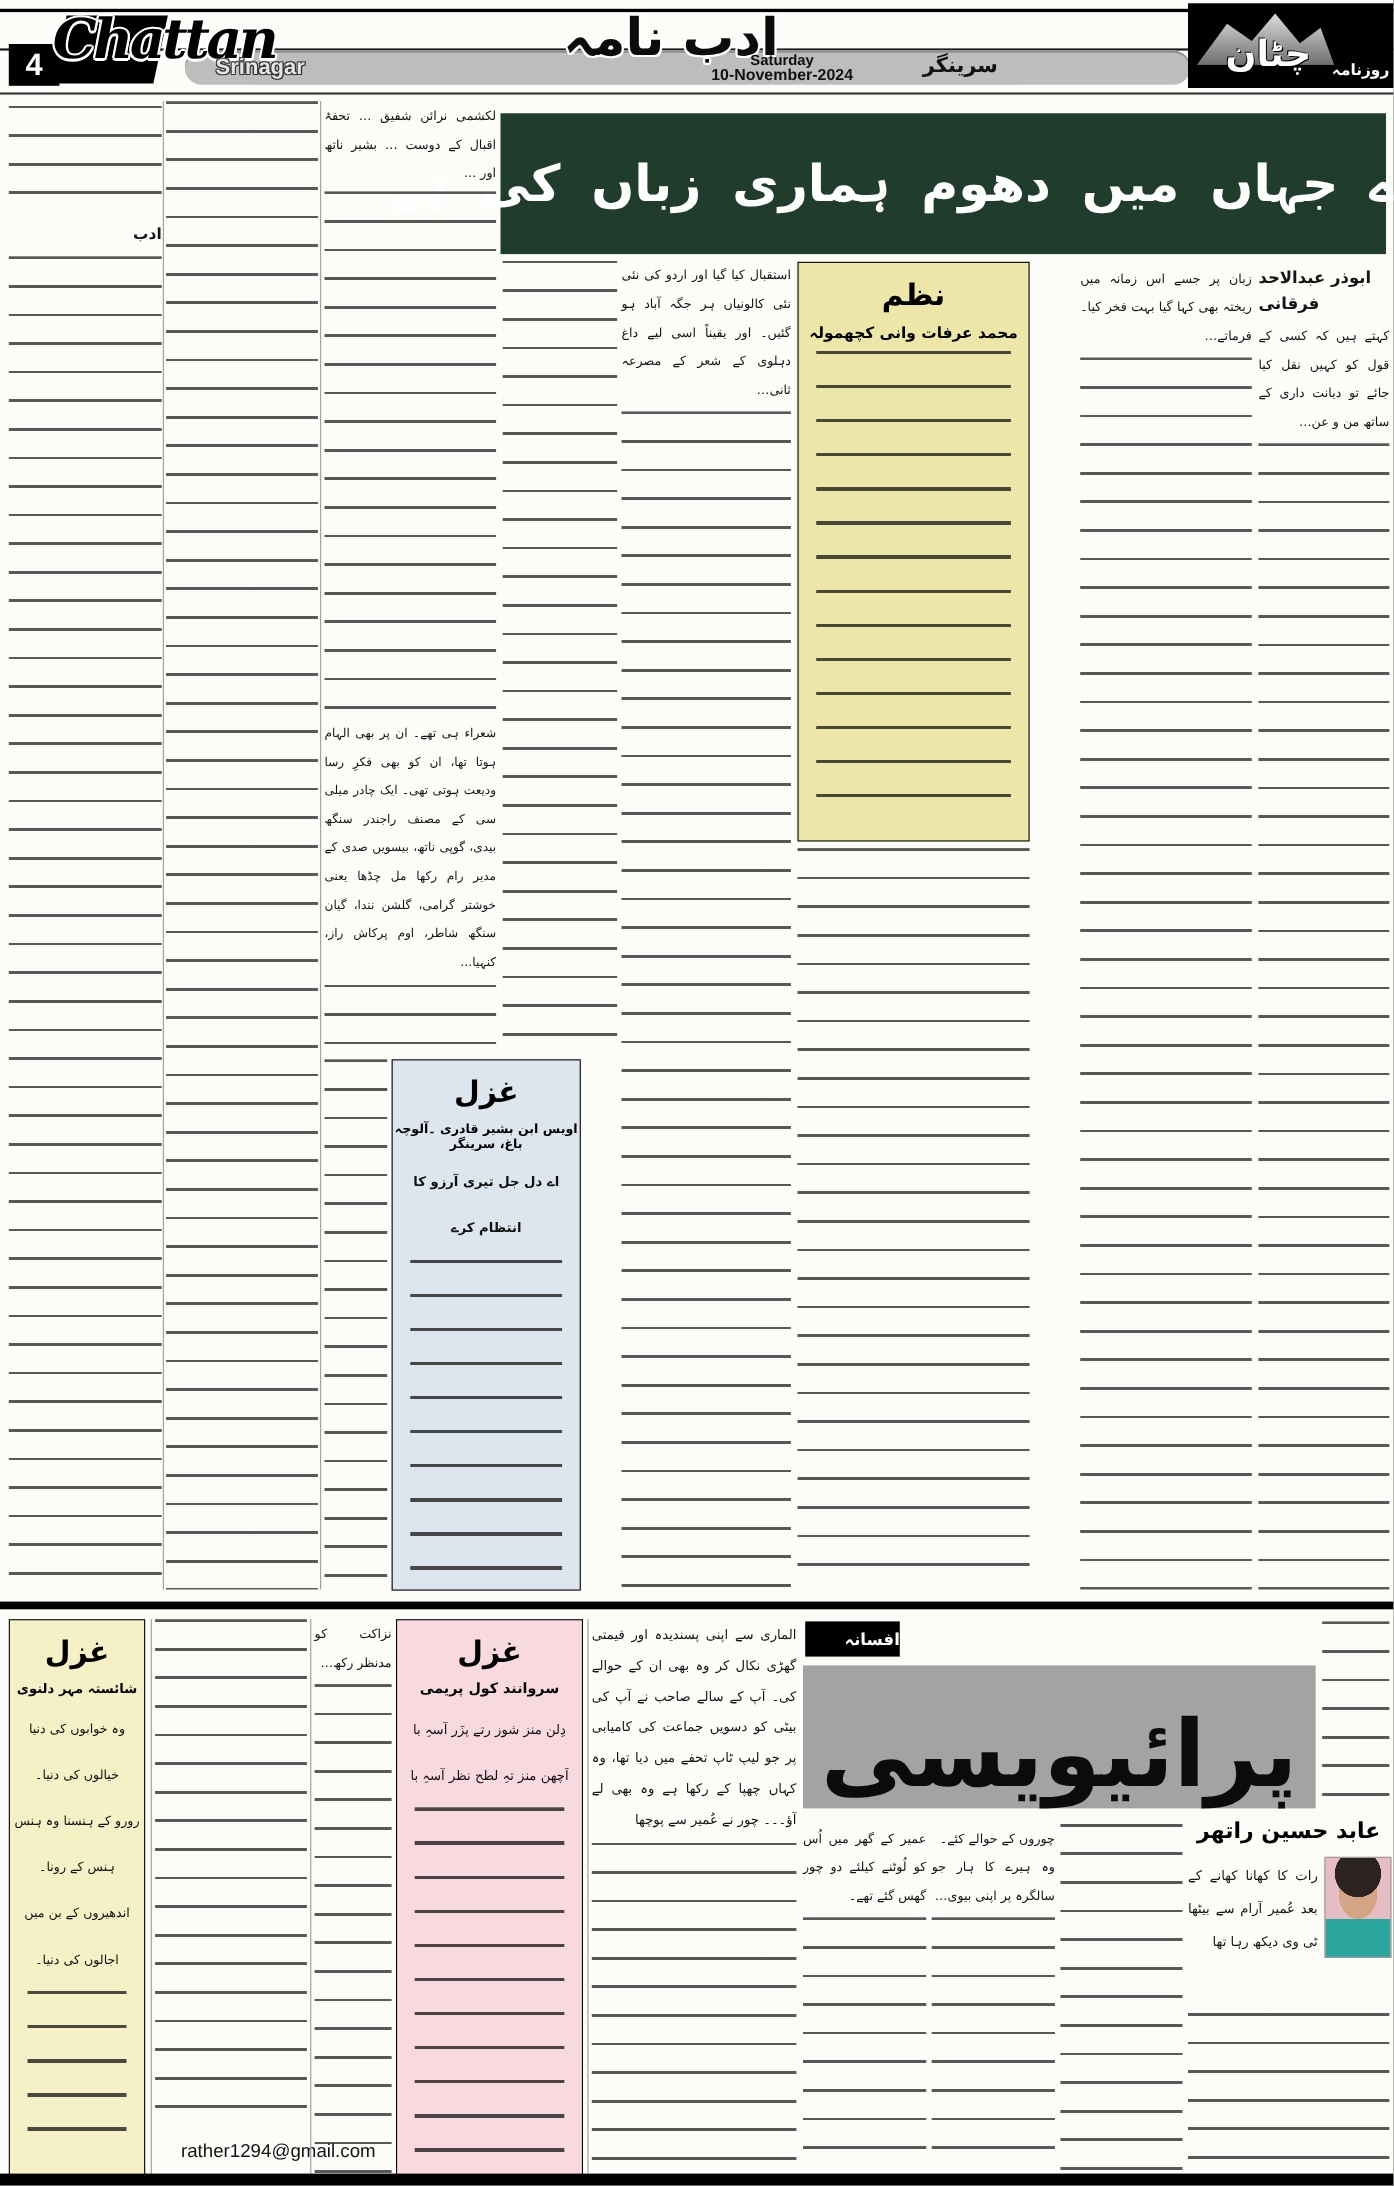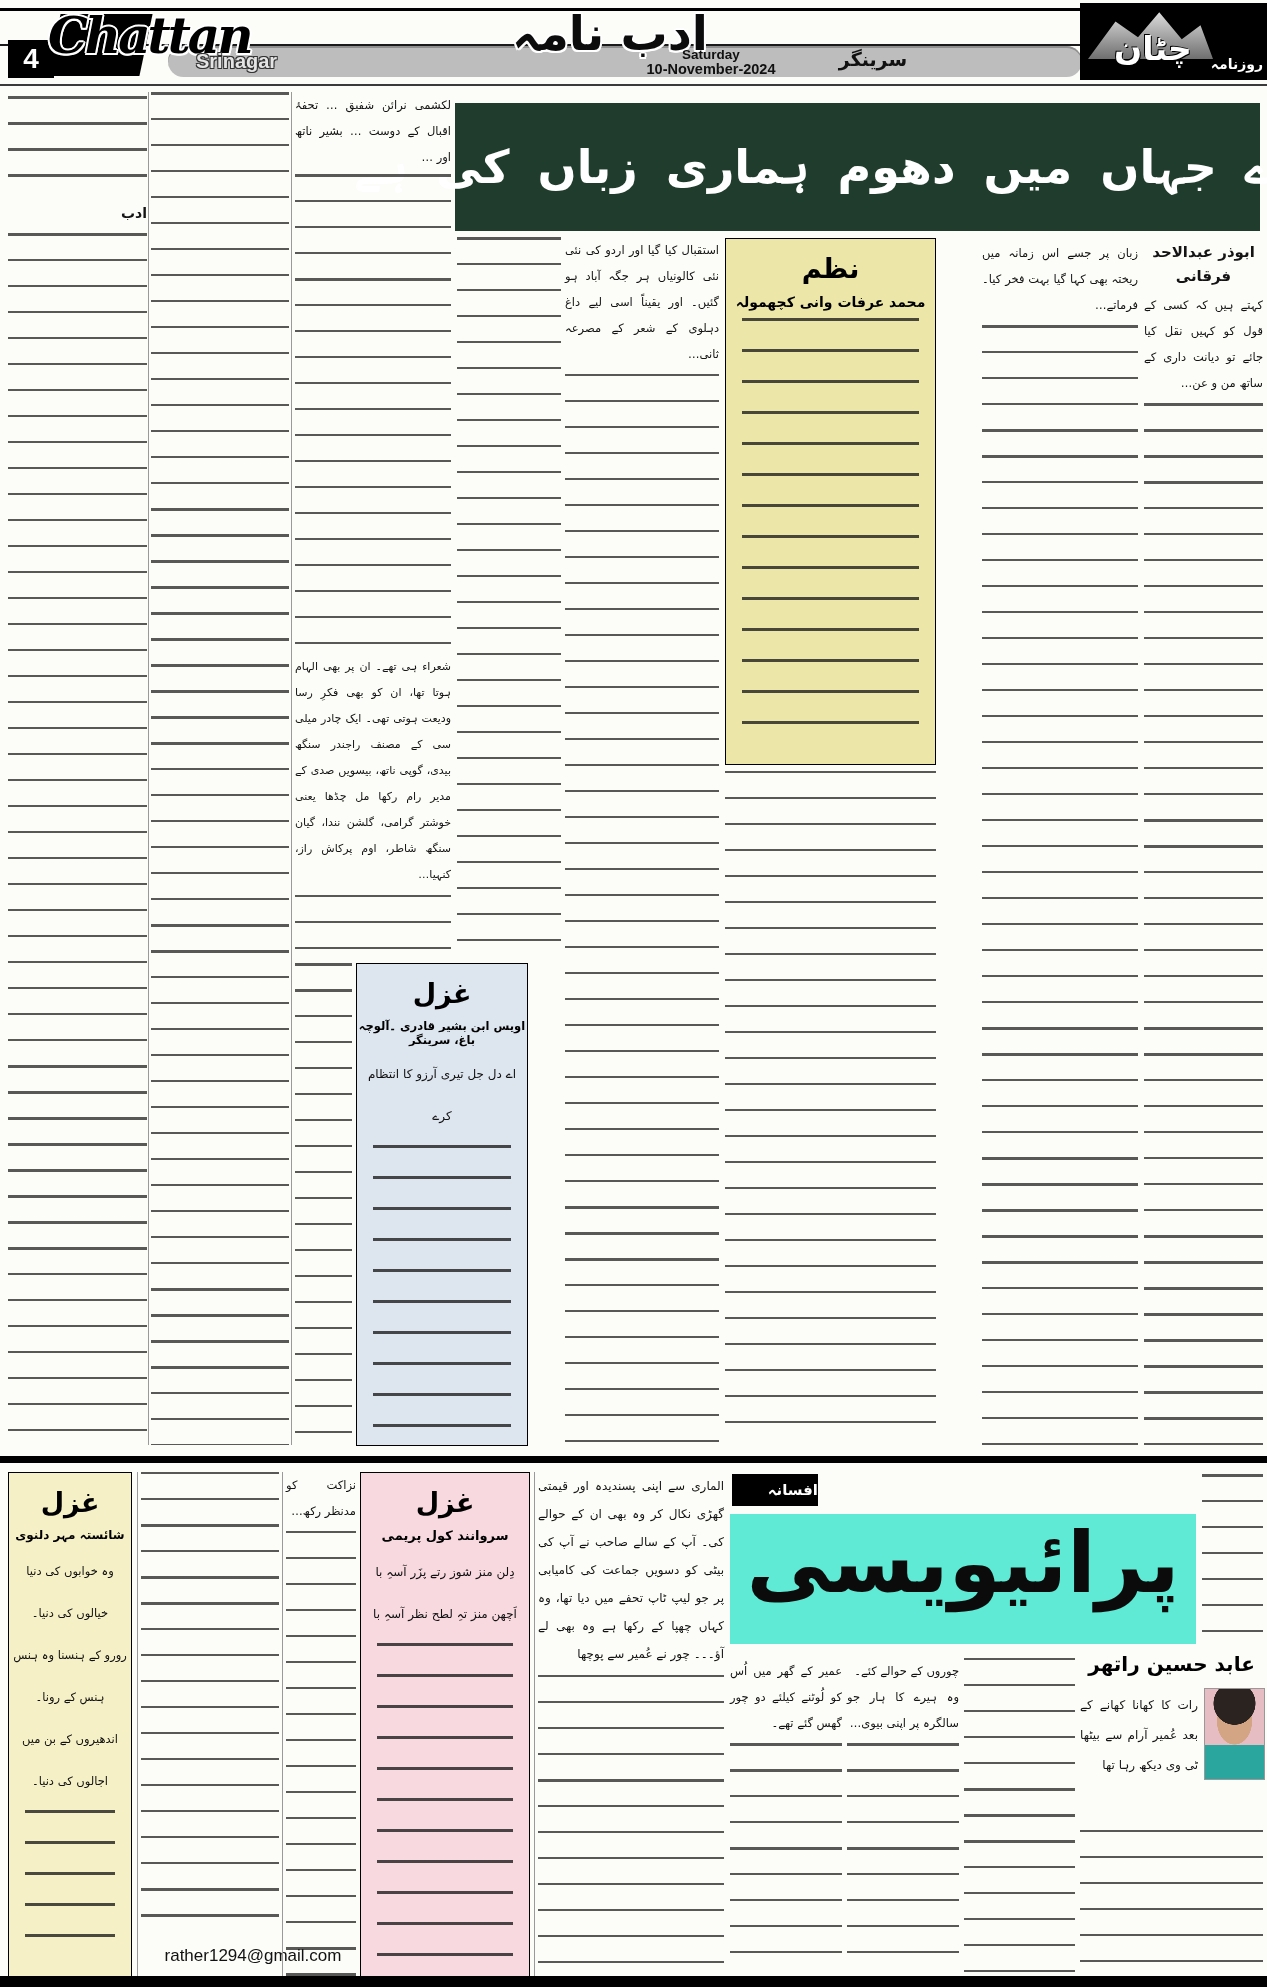--- a/index.html
+++ b/index.html
@@ -80,21 +80,21 @@
     <div class="bt" style="font-size:11px;">شعراء ہی تھے۔ ان پر بھی الہام ہوتا تھا، ان کو بھی فکرِ رسا ودیعت ہوتی تھی۔ ایک چادر میلی سی کے مصنف راجندر سنگھ بیدی، گوپی ناتھ، بیسویں صدی کے مدیر رام رکھا مل چڈھا یعنی خوشتر گرامی، گلشن نندا، گیان سنگھ شاطر، اوم پرکاش راز، کنہیا…</div>
     <div class="fill"></div>
   </div>
   <div class="c" style="left:295px;top:963px;width:57px;height:482px;">
     <div class="fill" style="margin-top:0;"></div>
   </div>
 
   <div class="c box" style="left:356px;top:963px;width:172px;height:483px;background:#dde5ee;">
     <div class="gh-label">غزل</div>
     <div class="gh-author" style="font-size:11.5px;">اویس ابن بشیر قادری ۔آلوچہ باغ، سرینگر</div>
-    <div class="poem-line" style="margin-top:6px;">اے دل جل تیری آرزو کا انتظام کرے</div>
+    <div class="poem-line" style="margin-top:6px;font-weight:bold;">اے دل جل تیری آرزو کا انتظام کرے</div>
     <div class="fill poem"></div>
   </div>
 
   <div class="c" style="left:457px;top:237px;width:104px;height:722px;">
     <div class="fill" style="margin-top:0;"></div>
   </div>
 
   <div class="c" style="left:565px;top:237px;width:154px;height:1208px;">
     <div class="bt">استقبال کیا گیا اور اردو کی نئی نئی کالونیاں ہر جگہ آباد ہو گئیں۔ اور یقیناً اسی لیے داغ دہلوی کے شعر کے مصرعہ ثانی…</div>
     <div class="fill"></div>
@@ -108,21 +108,21 @@
   <div class="c" style="left:725px;top:771px;width:211px;height:674px;">
     <div class="fill" style="margin-top:0;"></div>
   </div>
 
   <div class="c" style="left:982px;top:240px;width:156px;height:1205px;">
     <div class="bt">زبان پر جسے اس زمانہ میں ریختہ بھی کہا گیا بہت فخر کیا۔ فرماتے…</div>
     <div class="fill"></div>
   </div>
 
   <div class="c" style="left:1144px;top:240px;width:119px;height:1205px;">
-    <div class="bt" style="font-weight:bold;font-size:15px;text-align:center;line-height:24px;">ابوذر عبدالاحد فرقانی</div>
+    <div class="bt" style="font-weight:bold;font-size:15px;text-align:left;line-height:24px;">ابوذر عبدالاحد فرقانی</div>
     <div class="bt" style="margin-top:4px;">کہتے ہیں کہ کسی کے قول کو کہیں نقل کیا جائے تو دیانت داری کے ساتھ من و عن…</div>
     <div class="fill"></div>
   </div>
 
   <div class="abs" style="left:0;top:1456px;width:1267px;height:7px;background:#000;"></div>
 
   <div class="c box" style="left:8px;top:1472px;width:124px;height:506px;background:#f6f0c6;">
     <div class="gh-label">غزل</div>
     <div class="gh-author" style="font-size:12px;">شائستہ مہر دلنوی</div>
     <div class="poem-line" style="font-size:11.5px;margin-top:8px;">وہ خوابوں کی دنیا خیالوں کی دنیا۔</div>
@@ -153,21 +153,21 @@
   <div class="vrule" style="left:534px;top:1472px;height:506px;"></div>
 
   <div class="c" style="left:538px;top:1472px;width:186px;height:506px;">
     <div class="bt" style="font-size:12px;line-height:28px;">الماری سے اپنی پسندیدہ اور قیمتی گھڑی نکال کر وہ بھی ان کے حوالے کی۔ آپ کے سالے صاحب نے آپ کی بیٹی کو دسویں جماعت کی کامیابی پر جو لیپ ٹاپ تحفے میں دیا تھا، وہ کہاں چھپا کے رکھا ہے وہ بھی لے آؤ۔۔۔ چور نے عُمیر سے پوچھا</div>
     <div class="fill"></div>
   </div>
 
   <div class="abs" style="left:732px;top:1474px;width:86px;height:32px;background:#000;display:flex;align-items:center;justify-content:flex-end;">
     <span class="urdu" style="color:#fff;font-size:15px;font-weight:bold;">افسانہ</span>
   </div>
-  <div class="abs" style="left:730px;top:1514px;width:466px;height:130px;background:#5eead4;display:flex;align-items:flex-start;justify-content:center;">
+  <div class="abs" style="left:730px;top:1514px;width:466px;height:130px;background:#a3a3a3;display:flex;align-items:flex-end;justify-content:center;">
     <div class="urdu" style="font-size:84px;font-weight:bold;color:#0b0b0b;white-space:nowrap;">پرائیویسی</div>
   </div>
   <div class="c" style="left:1202px;top:1474px;width:61px;height:168px;">
     <div class="fill" style="margin-top:0;"></div>
   </div>
 
   <div class="abs urdu" style="left:1080px;top:1652px;width:183px;text-align:center;font-size:20px;font-weight:bold;color:#000;">عابد حسین راتھر</div>
 
   <div class="c" style="left:730px;top:1658px;width:112px;height:320px;">
     <div class="bt">عمیر کے گھر میں اُس کو لُوٹنے کیلئے دو چور گھس گئے تھے۔</div>

